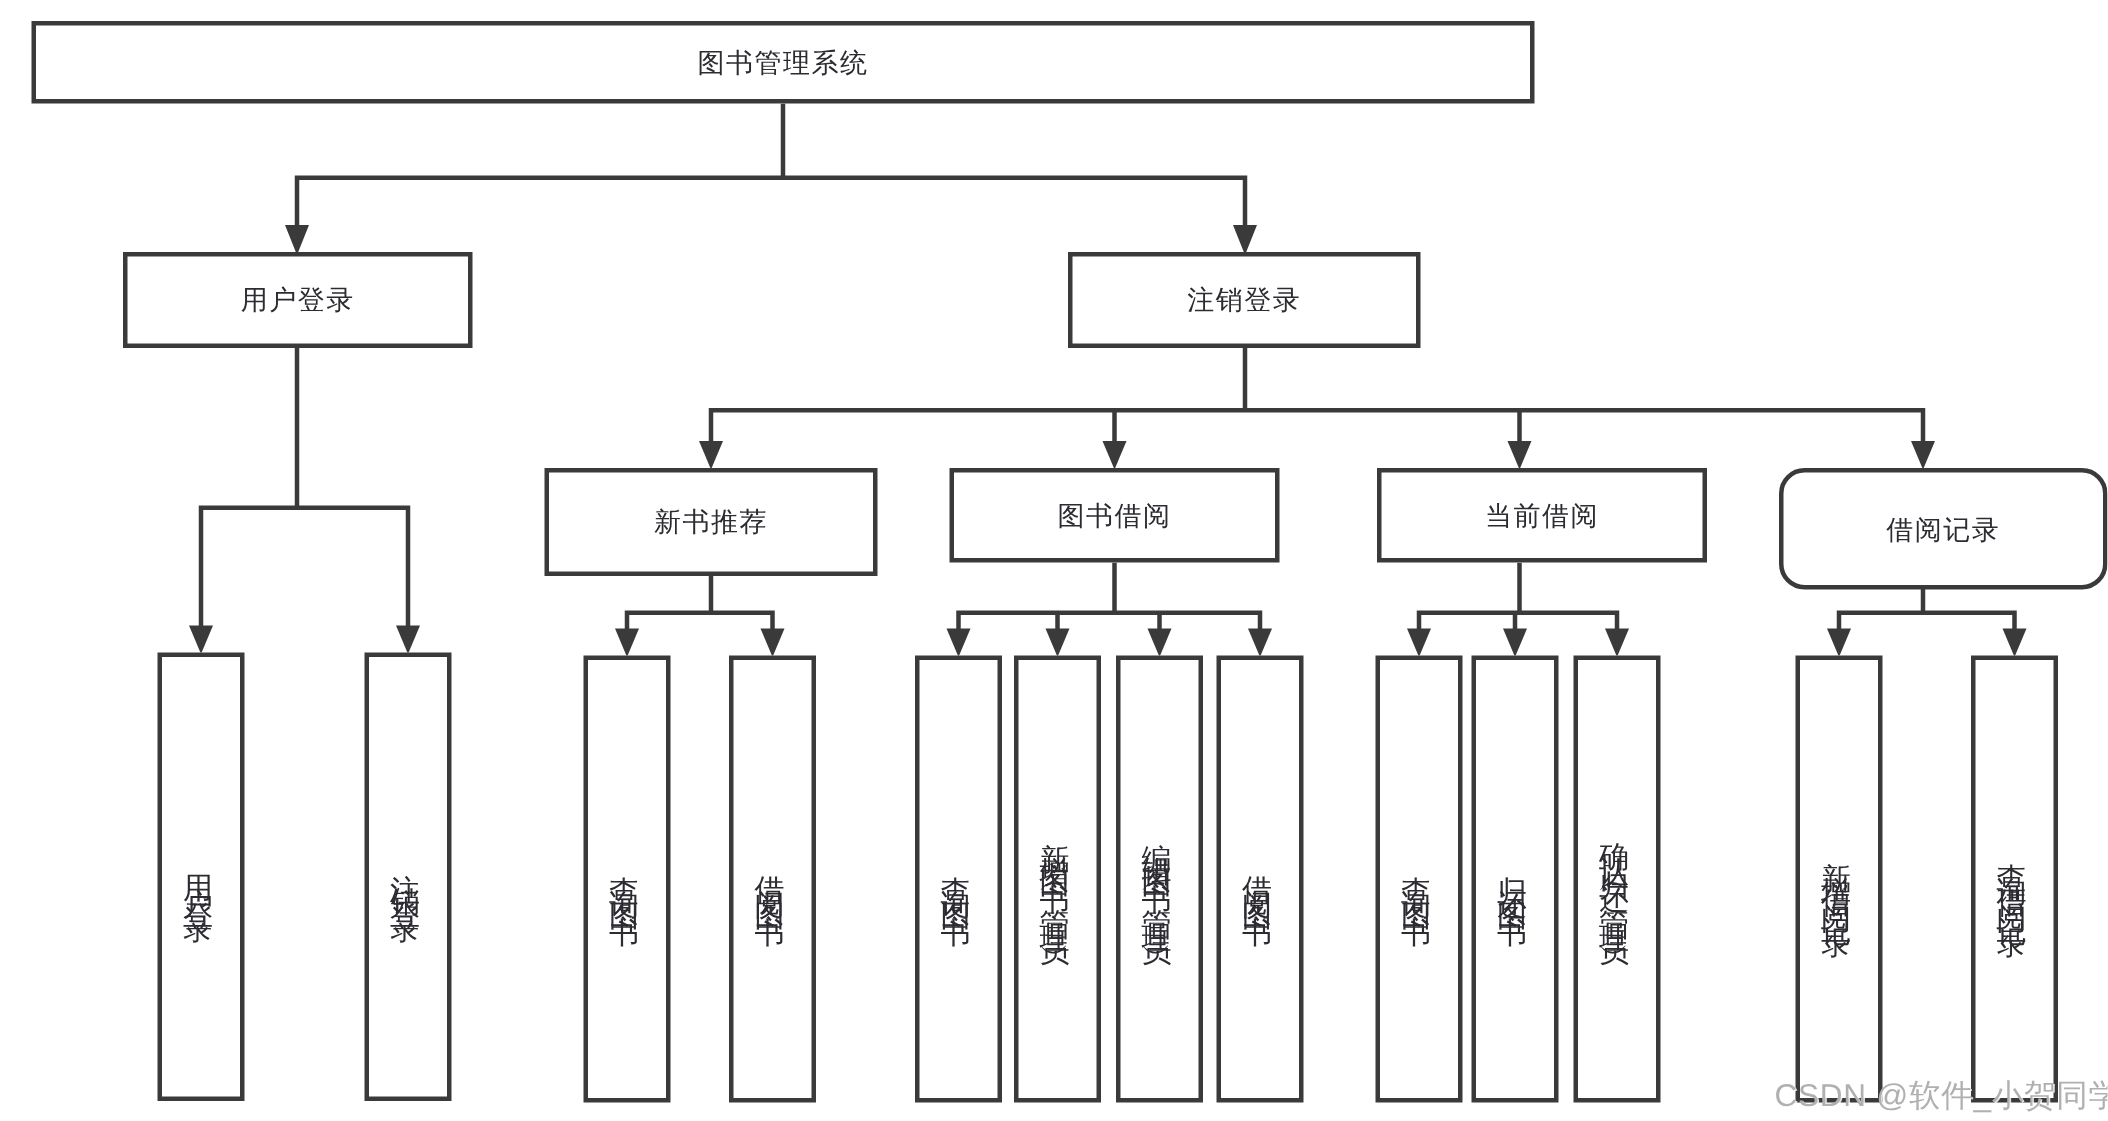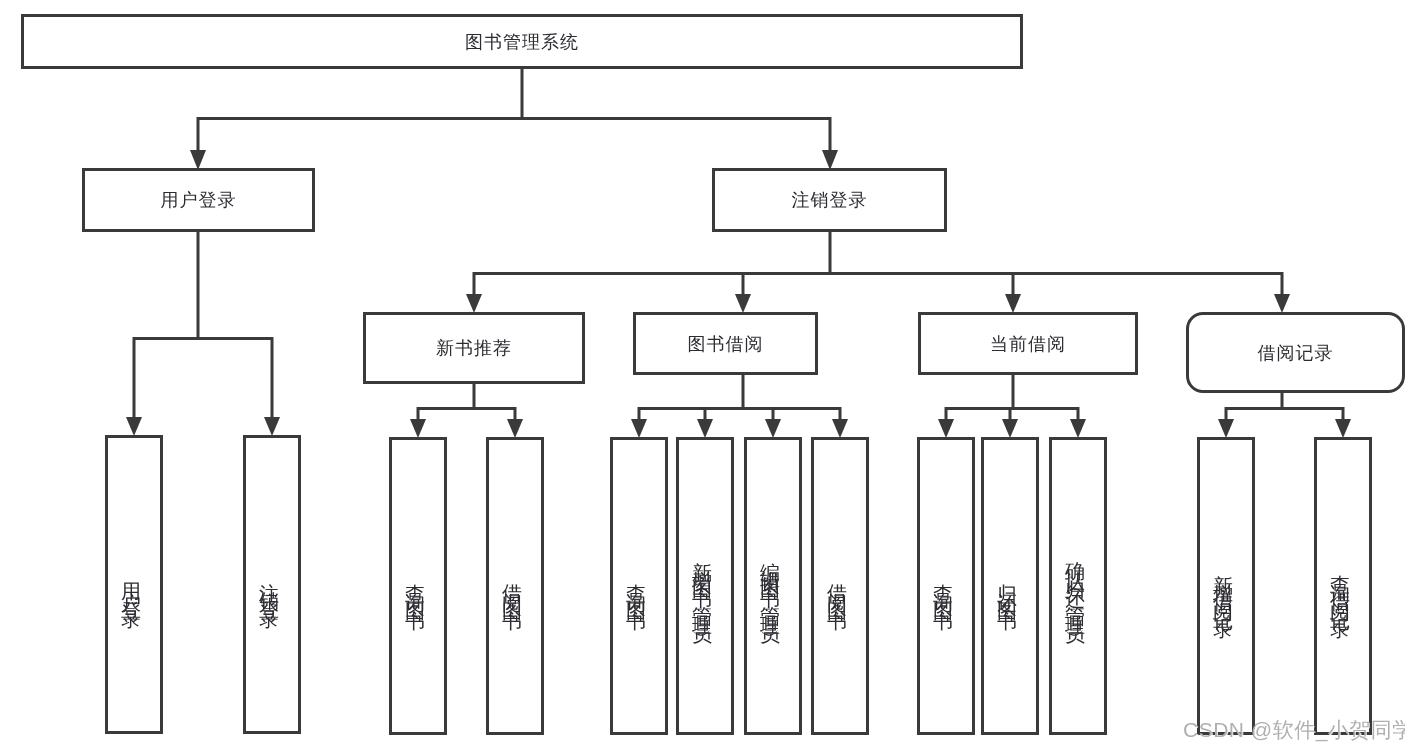--- a/index.html
+++ b/index.html
@@ -88,21 +88,21 @@
   <div class="box vbox sp-narrow" style="left:105px;top:435px;width:58px;height:299px;">
     <span>用户登录</span>
   </div>
   <div class="box vbox sp-narrow" style="left:243px;top:435px;width:58px;height:299px;">
     <span>注销登录</span>
   </div>
 
   <div class="box hbox" style="left:363px;top:312px;width:222px;height:72px;">
     <span>新书推荐</span>
   </div>
-  <div class="box hbox" style="left:633px;top:312px;width:185px;height:63px;">
+  <div class="box hbox" style="left:633px;top:312px;width:220px;height:63px;">
     <span>图书借阅</span>
   </div>
   <div class="box hbox" style="left:918px;top:312px;width:220px;height:63px;">
     <span>当前借阅</span>
   </div>
   <div class="box hbox" style="left:1186px;top:312px;width:219px;height:81px;border-radius:17px;">
     <span>借阅记录</span>
   </div>
 
   <div class="box vbox sp-narrow" style="left:389px;top:437px;width:58px;height:298px;">

